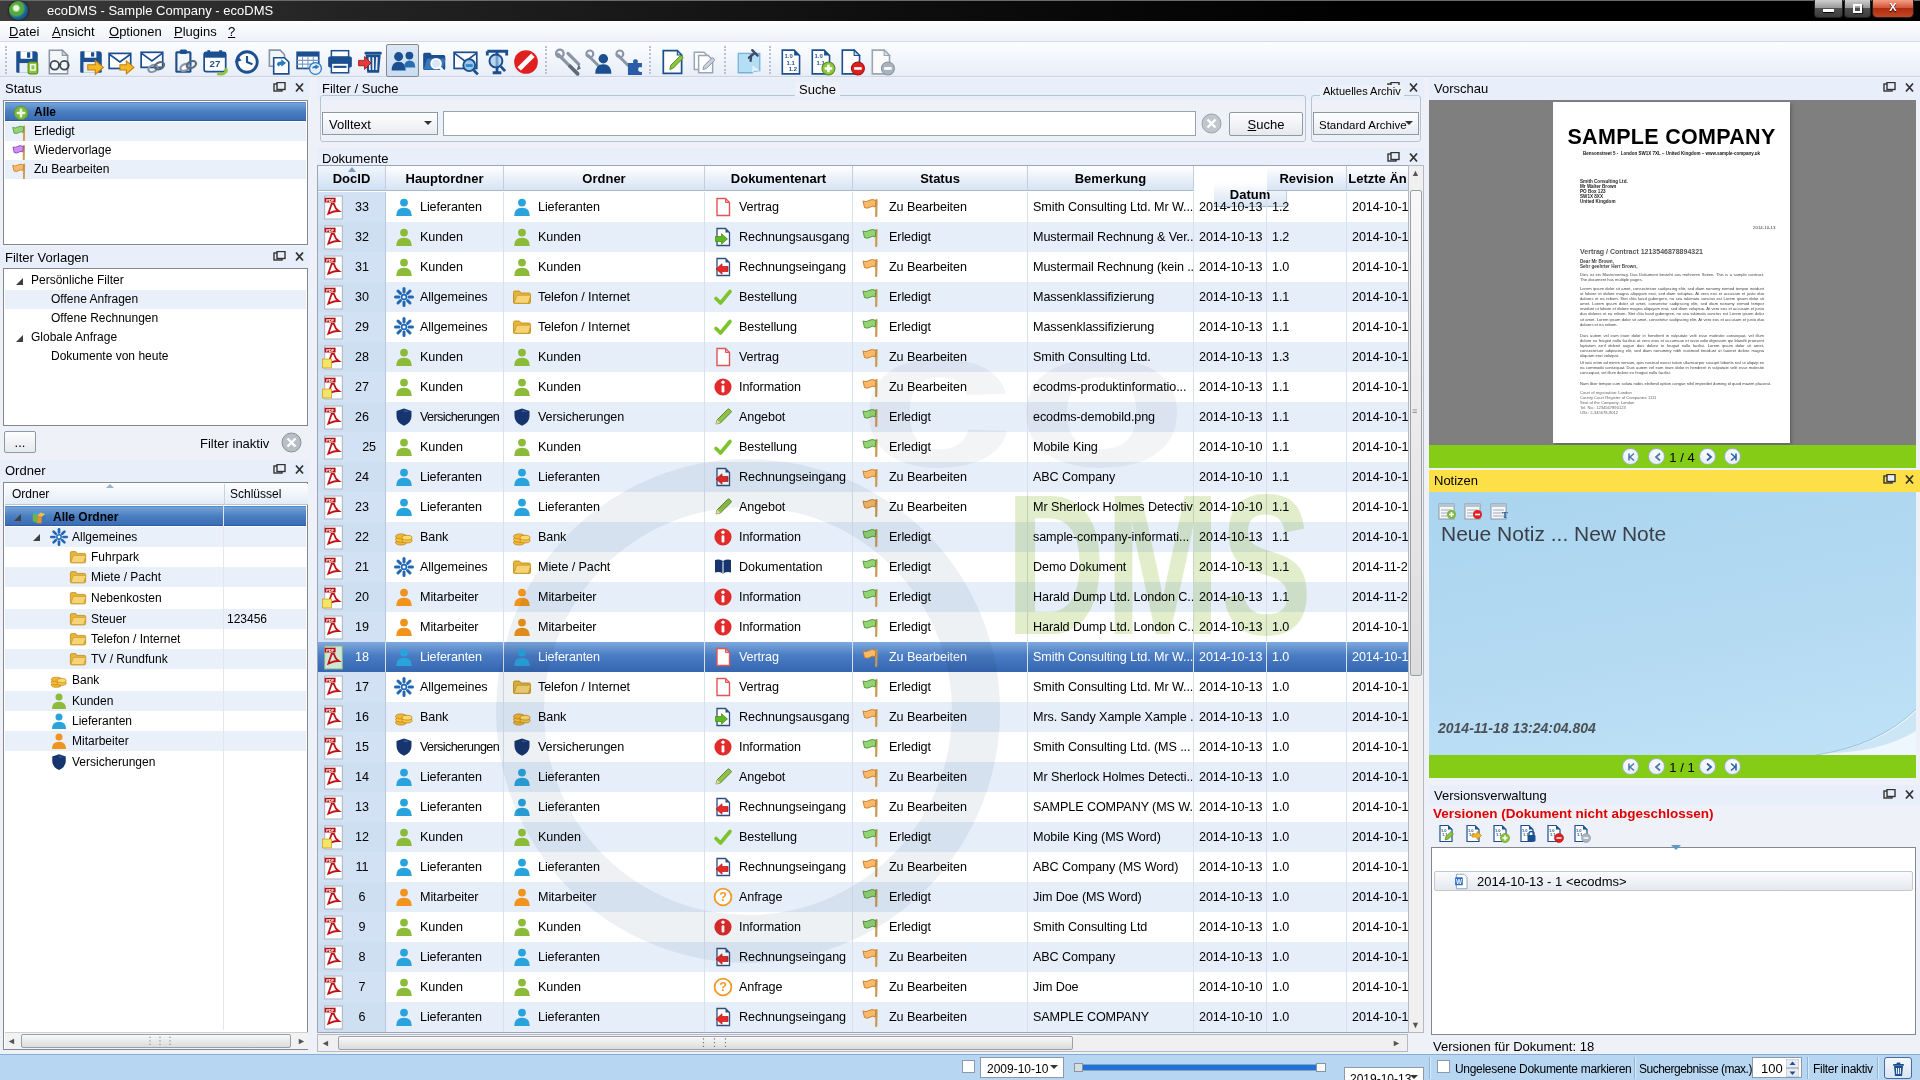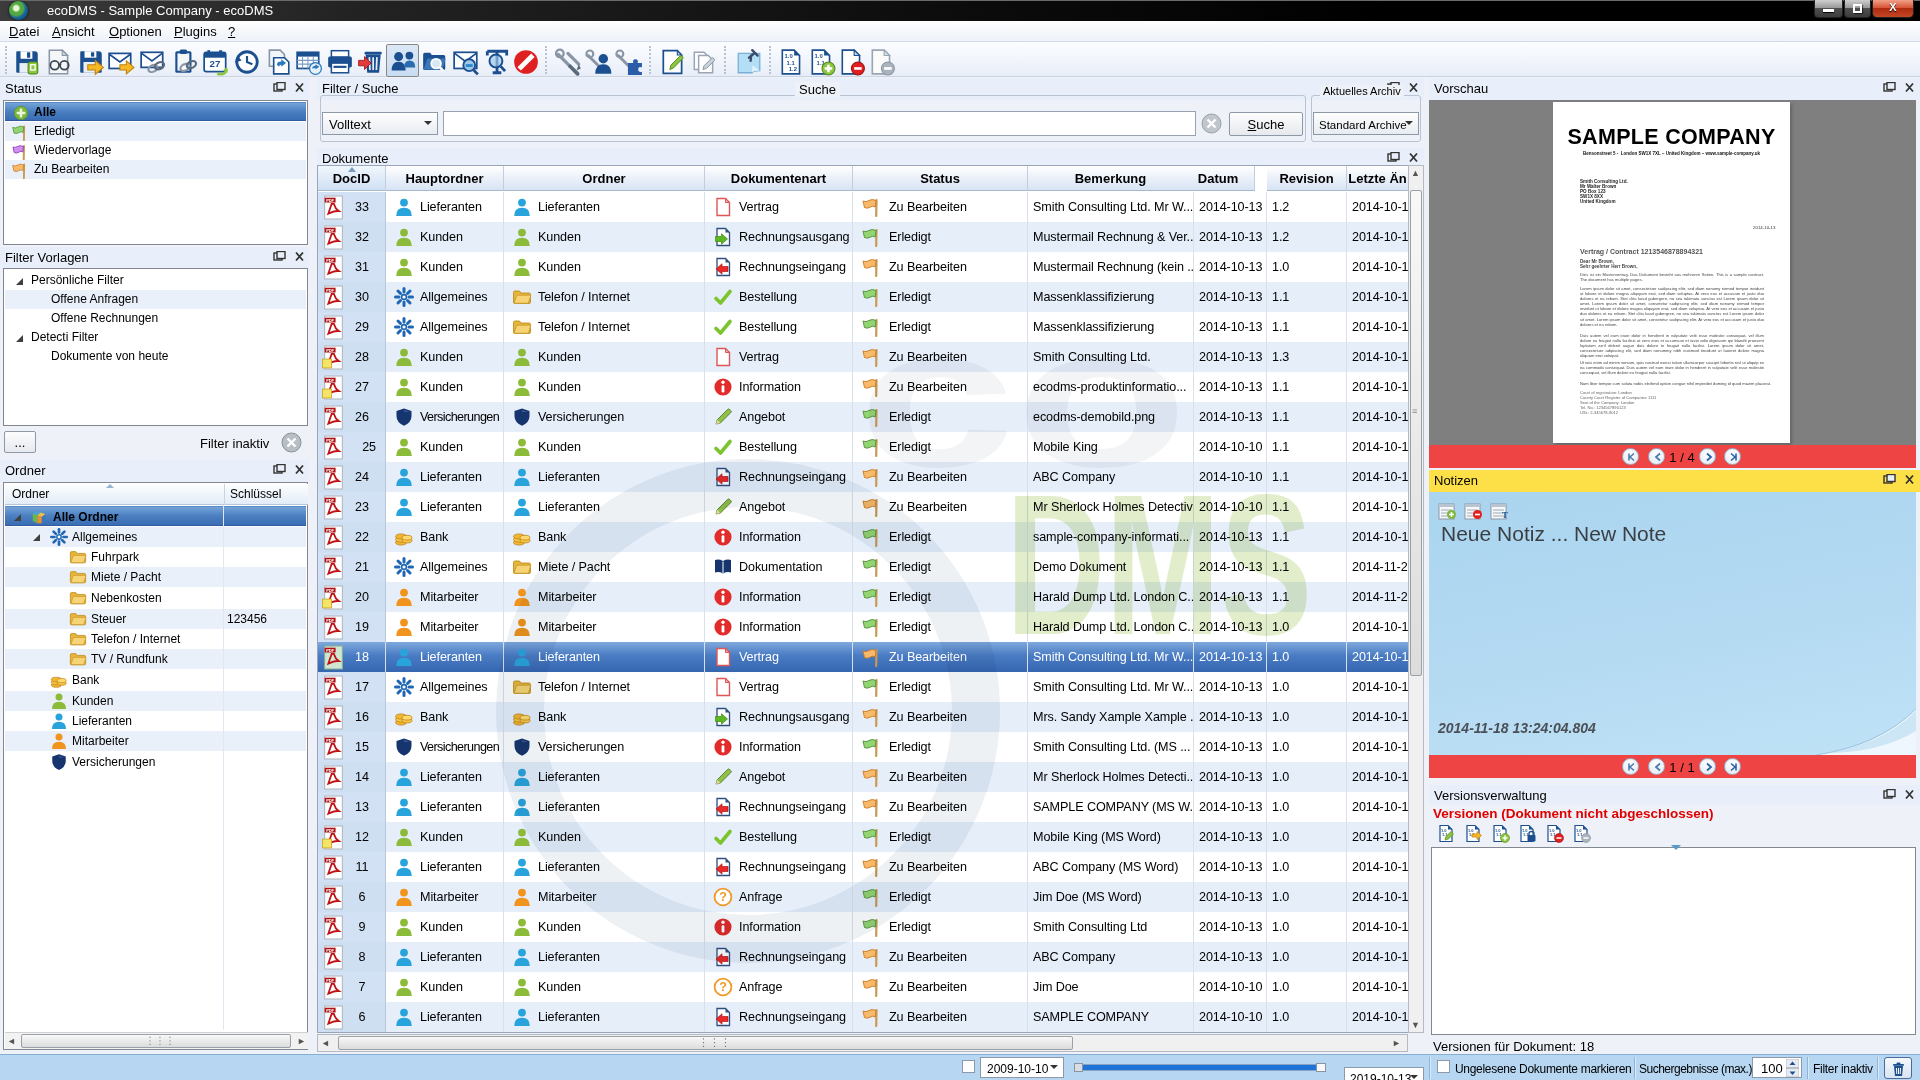--- a/index.html
+++ b/index.html
@@ -50,21 +50,21 @@
 #statusbar{left:0;top:1054px;width:1920px;height:26px;background:#b7d6f1;border-top:1px solid #86aed4}
 .combo{position:absolute;background:#fff;border:1px solid #8e99a8;font-size:13px}
 .combo i{position:absolute;right:5px;top:8px;width:0;height:0;border:4px solid transparent;border-top-color:#333;font-style:normal}
 .vsep{position:absolute;top:2px;height:22px;width:1px;background:#8fb4d8;box-shadow:1px 0 0 #d8eaf8}
 .cb{position:absolute;width:13px;height:13px;background:#fff;border:1px solid #8e99a8}
 
 #notearea{left:1429px;top:492px;width:487px;height:263px;background:linear-gradient(170deg,#aad4ef 0,#b4daf2 55%,#bfe2f6 100%)}
 
 #preview{left:1429px;top:100px;width:487px;height:345px;background:#7f7f7f}
 #pvpage{position:absolute;left:124px;top:2px;width:237px;height:341px;background:#fff;box-shadow:2px 2px 3px #50505088}
-.navrow{position:absolute;width:487px;height:23px;left:1429px;background:#ef4444}
+.navrow{position:absolute;width:487px;height:23px;left:1429px;background:#84cc16}
 .navb{position:absolute;width:17px;height:17px;border-radius:50%;background:radial-gradient(circle at 50% 35%,#ffffff,#dfe8f2);border:1px solid #9ab0c8;}
 .grpbox{position:absolute;border:1px solid #b8c4d4;border-radius:3px}
 button.qt{position:absolute;background:linear-gradient(#fdfdfd,#e6e9ee);border:1px solid #8e99a8;border-radius:2px;font-size:13px;font-family:"Liberation Sans",sans-serif}
 </style></head><body>
 
 <svg width="0" height="0" style="position:absolute">
 <defs>
 <symbol id="person" viewBox="0 0 20 20">
         <circle cx="10" cy="5.6" r="3.9"></circle>
         <path d="M2.2 19 Q2.2 10.8 10 10.8 Q17.8 10.8 17.8 19 Z"></path>
@@ -437,21 +437,21 @@
 <div class="row rowalt" style="top:21px">
       <span class="lbl" style="left:46px">Offene Anfragen</span>
     </div>
 <div class="row" style="top:40px">
       <span class="lbl" style="left:46px">Offene Rechnungen</span>
     </div>
 <div class="row" style="top:59px">
       <svg class="abs" style="left:10px;top:6px;width:9px;height:9px">
         <path d="M8 1 L8 8 L1 8 Z" fill="#404040"></path>
       </svg>
-      <span class="lbl" style="left:26px">Detecti Filter</span>
+      <span class="lbl" style="left:26px">Globale Anfrage</span>
     </div>
 <div class="row" style="top:78px">
       <span class="lbl" style="left:46px">Dokumente von heute</span>
     </div>
 </div>
 <button class="qt" style="left:4px;top:431px;width:32px;height:22px">...</button>
 <span class="lbl" style="left:200px;top:436px;font-size:13px">Filter inaktiv</span>
 <svg class="abs" style="left:281px;top:432px;width:21px;height:21px">
     <circle cx="10.5" cy="10.5" r="9.5" fill="#b8bec6" stroke="#8a9098"></circle>
     <path d="M6.5 6.5 L14.5 14.5 M14.5 6.5 L6.5 14.5" stroke="#fff" stroke-width="2.4"></path>
@@ -600,21 +600,21 @@
       <path d="M24 1.5 L31 9.5 M31 1.5 L24 9.5" stroke="#333" stroke-width="1.8"></path>
     </svg>
   </div>
 <div id="dtable" class="abs">
 <div class="th" style="left:0px;width:68px;background:linear-gradient(#f0f6fc,#cfe0f4);">DocID</div>
 <div class="th" style="left:68px;width:118px;">Hauptordner</div>
 <div class="th" style="left:186px;width:201px;">Ordner</div>
 <div class="th" style="left:387px;width:148px;">Dokumentenart</div>
 <div class="th" style="left:535px;width:175px;">Status</div>
 <div class="th" style="left:710px;width:166px;">Bemerkung</div>
-<div class="th" style="left:864px;width:73px;">Datum</div>
+<div class="th" style="left:896px;width:73px;margin-top:16px;">Datum</div>
 <div class="th" style="left:949px;width:80px;">Revision</div>
 <div class="th" style="left:1029px;width:62px;">Letzte Än</div>
 <svg class="abs" style="left:28px;top:0px;width:12px;height:7px">
       <path d="M2 6 L6 1 L10 6 Z" fill="#7a9cc0"></path>
     </svg>
 <div class="trow" style="top:26px">
 <div class="tcell docid" style="left:0;width:68px">
         <svg class="abs" style="left:3px;top:3px;width:25px;height:25px">
           <use href="#pdf"></use>
         </svg>
@@ -1810,20 +1810,26 @@
     <path d="M11 1.5 L11 5.5 L15 5.5 Z" fill="#1b4f8f"></path>
     <text x="4" y="7.5" font-size="4" font-weight="bold" fill="#1b4f8f" font-family="Liberation Sans">1.0</text>
     <text x="5" y="12" font-size="4" font-weight="bold" fill="#1b4f8f" font-family="Liberation Sans">1.1</text>
     <circle cx="14" cy="14" r="4.5" fill="#aab4be" stroke="#8a96a2" stroke-width="0.6"></circle>
     <path d="M11.5 14 L16.5 14" stroke="#fff" stroke-width="1.5"></path>
   </svg>
 <div class="pbox" style="left:1431px;top:847px;width:485px;height:188px">
 <svg class="abs" style="left:238px;top:-4px;width:12px;height:7px">
       <path d="M1 1 L11 1 L6 6 Z" fill="#5a9ac8"></path>
     </svg>
+<div class="abs" style="left:2px;top:23px;right:2px;height:20px;background:linear-gradient(#fafbfc,#e4e8ee);border:1px solid #c0c8d2;border-radius:2px">
+      <svg class="abs" style="left:18px;top:1px;width:17px;height:17px">
+        <use href="#wordic"></use>
+      </svg>
+      <span class="lbl" style="left:42px;top:2px;font-size:13px">2014-10-13 - 1 &lt;ecodms&gt;</span>
+    </div>
 </div>
 <span class="lbl" style="left:1433px;top:1039px;font-size:13px">Versionen für Dokument: 18</span>
 <div id="statusbar" class="abs">
 <div class="cb" style="left:962px;top:5px"></div>
 <div class="combo" style="left:980px;top:2px;width:84px;height:21px">
       <span class="lbl" style="left:6px;top:4px;font-size:12px">2009-10-10</span>
       <i style="top:7px"></i>
     </div>
 <div class="abs" style="left:1074px;top:9px;width:252px;height:7px;background:#fff;border:1px solid #8aa4c0"></div>
 <div class="abs" style="left:1076px;top:10px;width:240px;height:5px;background:#1e73d8"></div>

